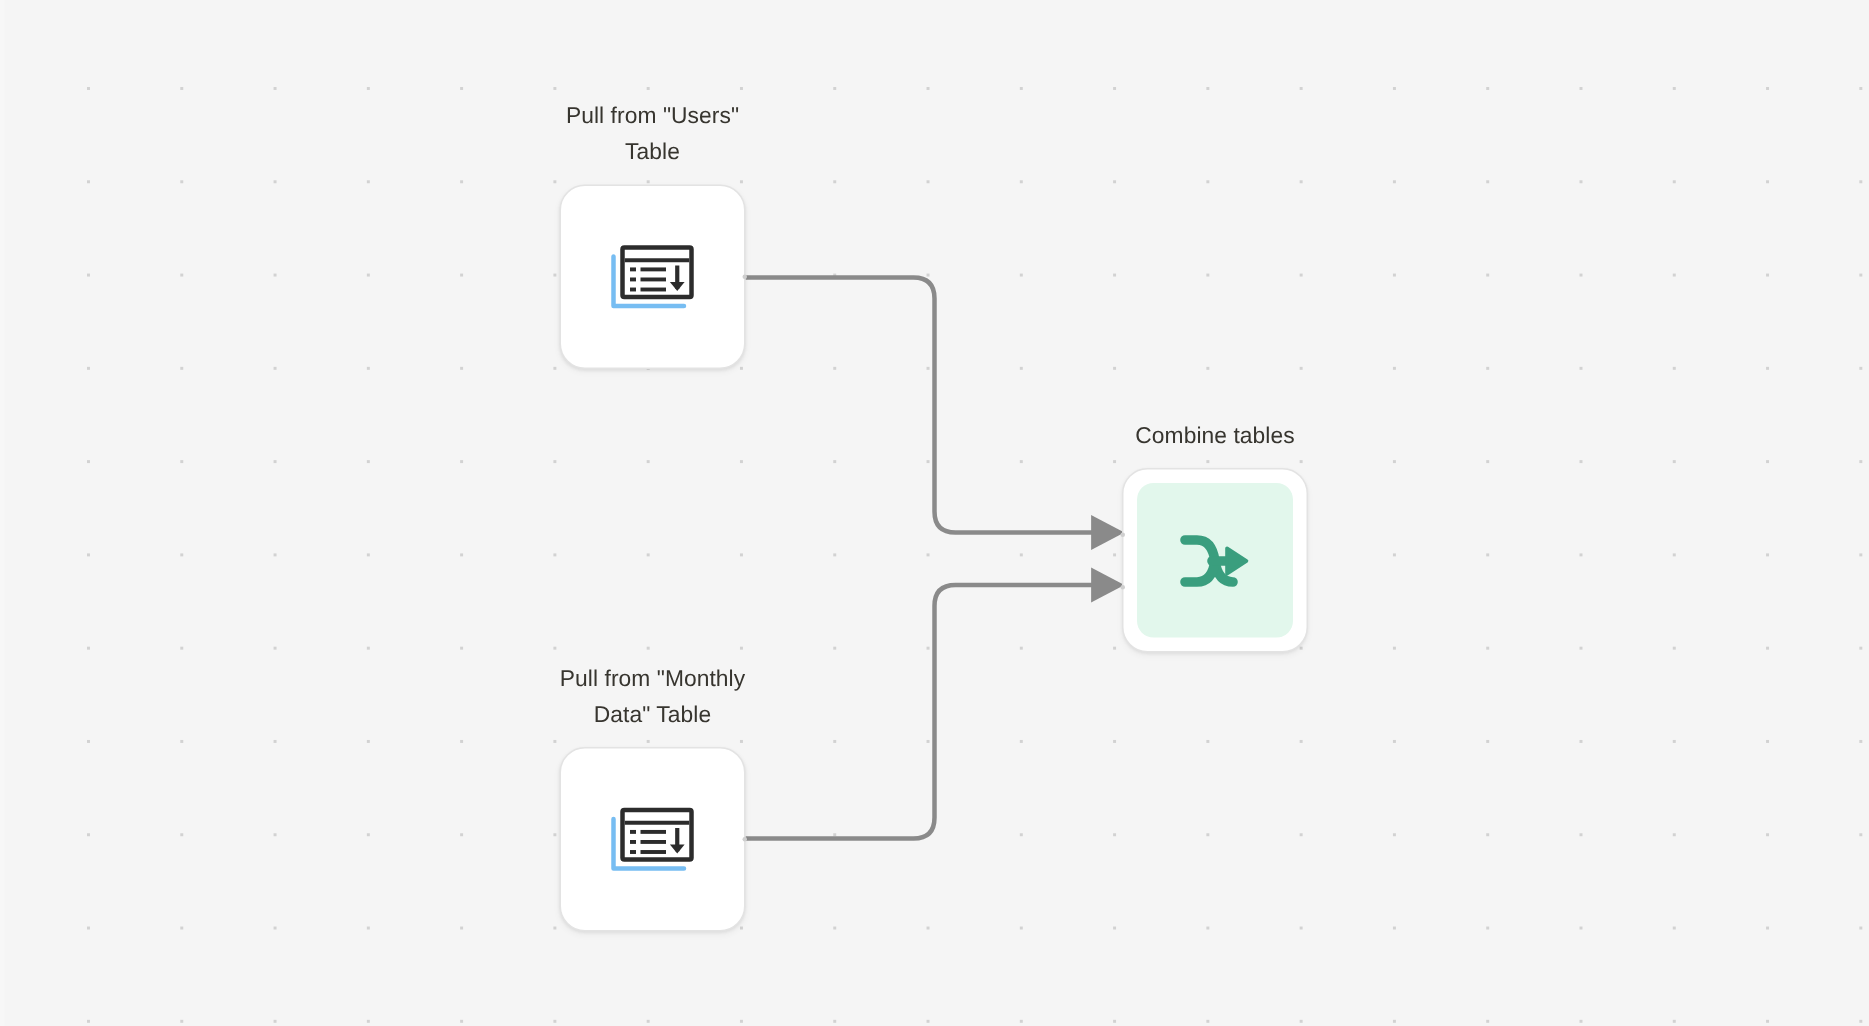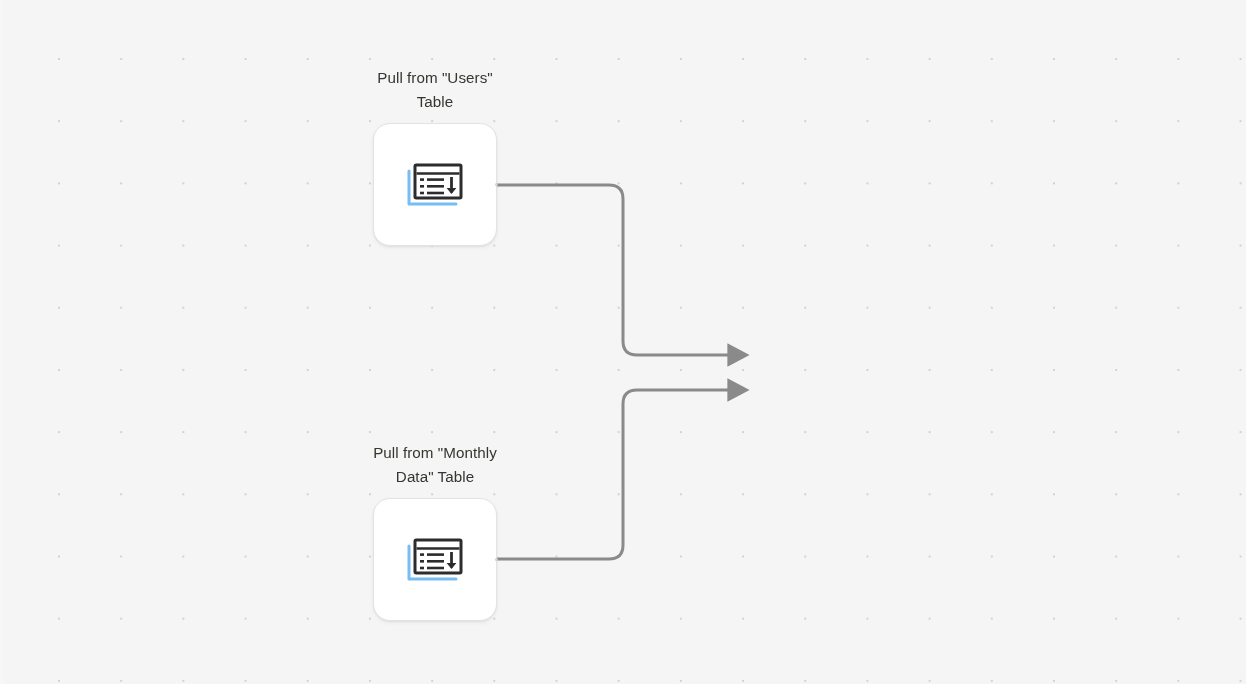--- a/index.html
+++ b/index.html
@@ -158,14 +158,31 @@
           <rect x="15" y="30.7" width="4" height="2.6" fill="#2c2c2c"></rect>
           <rect x="22" y="30.7" width="17" height="2.6" fill="#2c2c2c"></rect>
           <line x1="46.5" y1="16" x2="46.5" y2="31.5" stroke="#2c2c2c" stroke-width="2.8" stroke-linecap="butt"></line>
           <path d="M41.6,27 L46.5,33 L51.4,27 Z" fill="#2c2c2c"></path>
         </svg>
       </span>
       <span class="handle" style="right:-2px; top:59px;"></span>
     </div>
   </div>
 
+  <div class="node" style="left:748px; top:312px; width:124px; height:123px;">
+    <div class="node-label" style="top:-33px;">Combine tables</div>
+    <div class="node-card merge" style="left:0; top:0; width:124px; height:123px;">
+      <div class="merge-inner">
+        <span>
+          <svg class="icon-svg" width="52" height="46" viewBox="0 0 52 46">
+            <path d="M6,9 L14,9 Q24,9 26,23 Q28,37 38,37" fill="none" stroke="#3a9e7e" stroke-width="6.4" stroke-linecap="round" stroke-linejoin="round" transform="translate(0,0) scale(1,1)"></path>
+            <path d="M6,37 L14,37 Q24,37 26,23" fill="none" stroke="#3a9e7e" stroke-width="6.4" stroke-linecap="round" stroke-linejoin="round"></path>
+            <line x1="24" y1="23" x2="36" y2="23" stroke="#3a9e7e" stroke-width="6.4" stroke-linecap="round"></line>
+            <path d="M34,14.5 L47,23 L34,31.5 Z" fill="#3a9e7e" stroke="#3a9e7e" stroke-width="2.4" stroke-linejoin="round"></path>
+          </svg>
+        </span>
+      </div>
+      <span class="handle" style="left:-2px; top:42px;"></span>
+      <span class="handle" style="left:-2px; top:77px;"></span>
+    </div>
+  </div>
 
 </div>
 
 </body></html>

